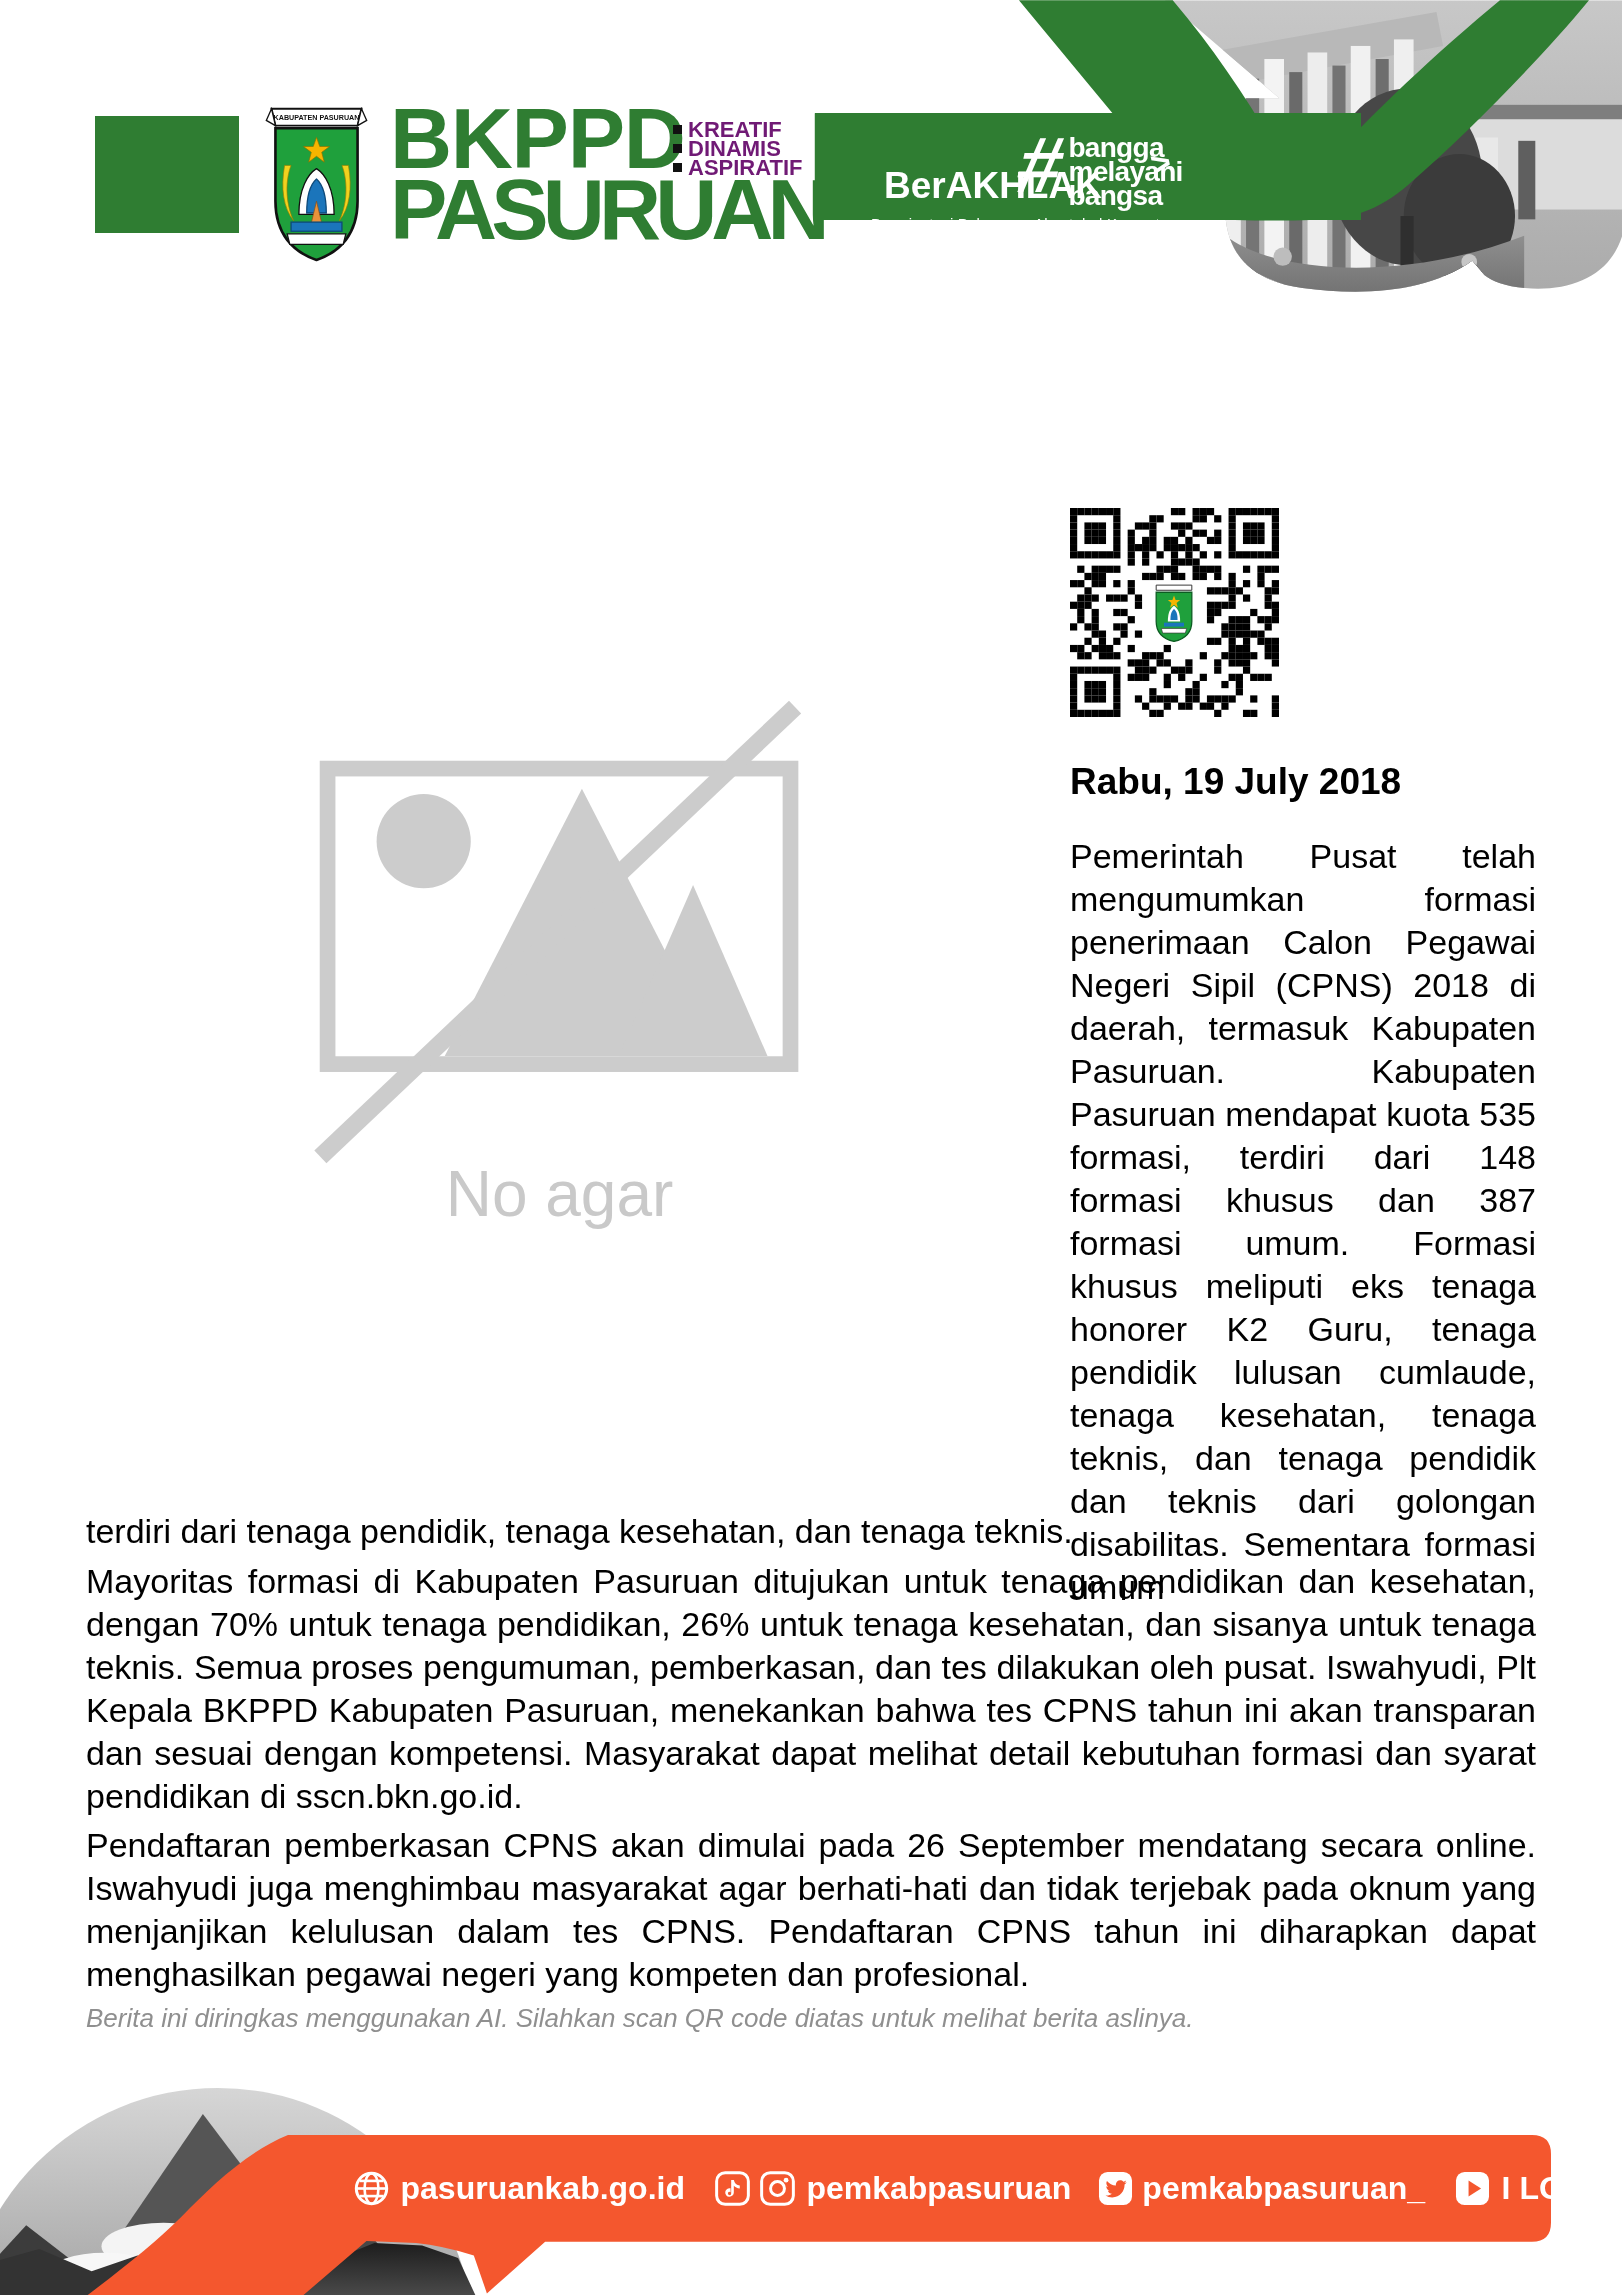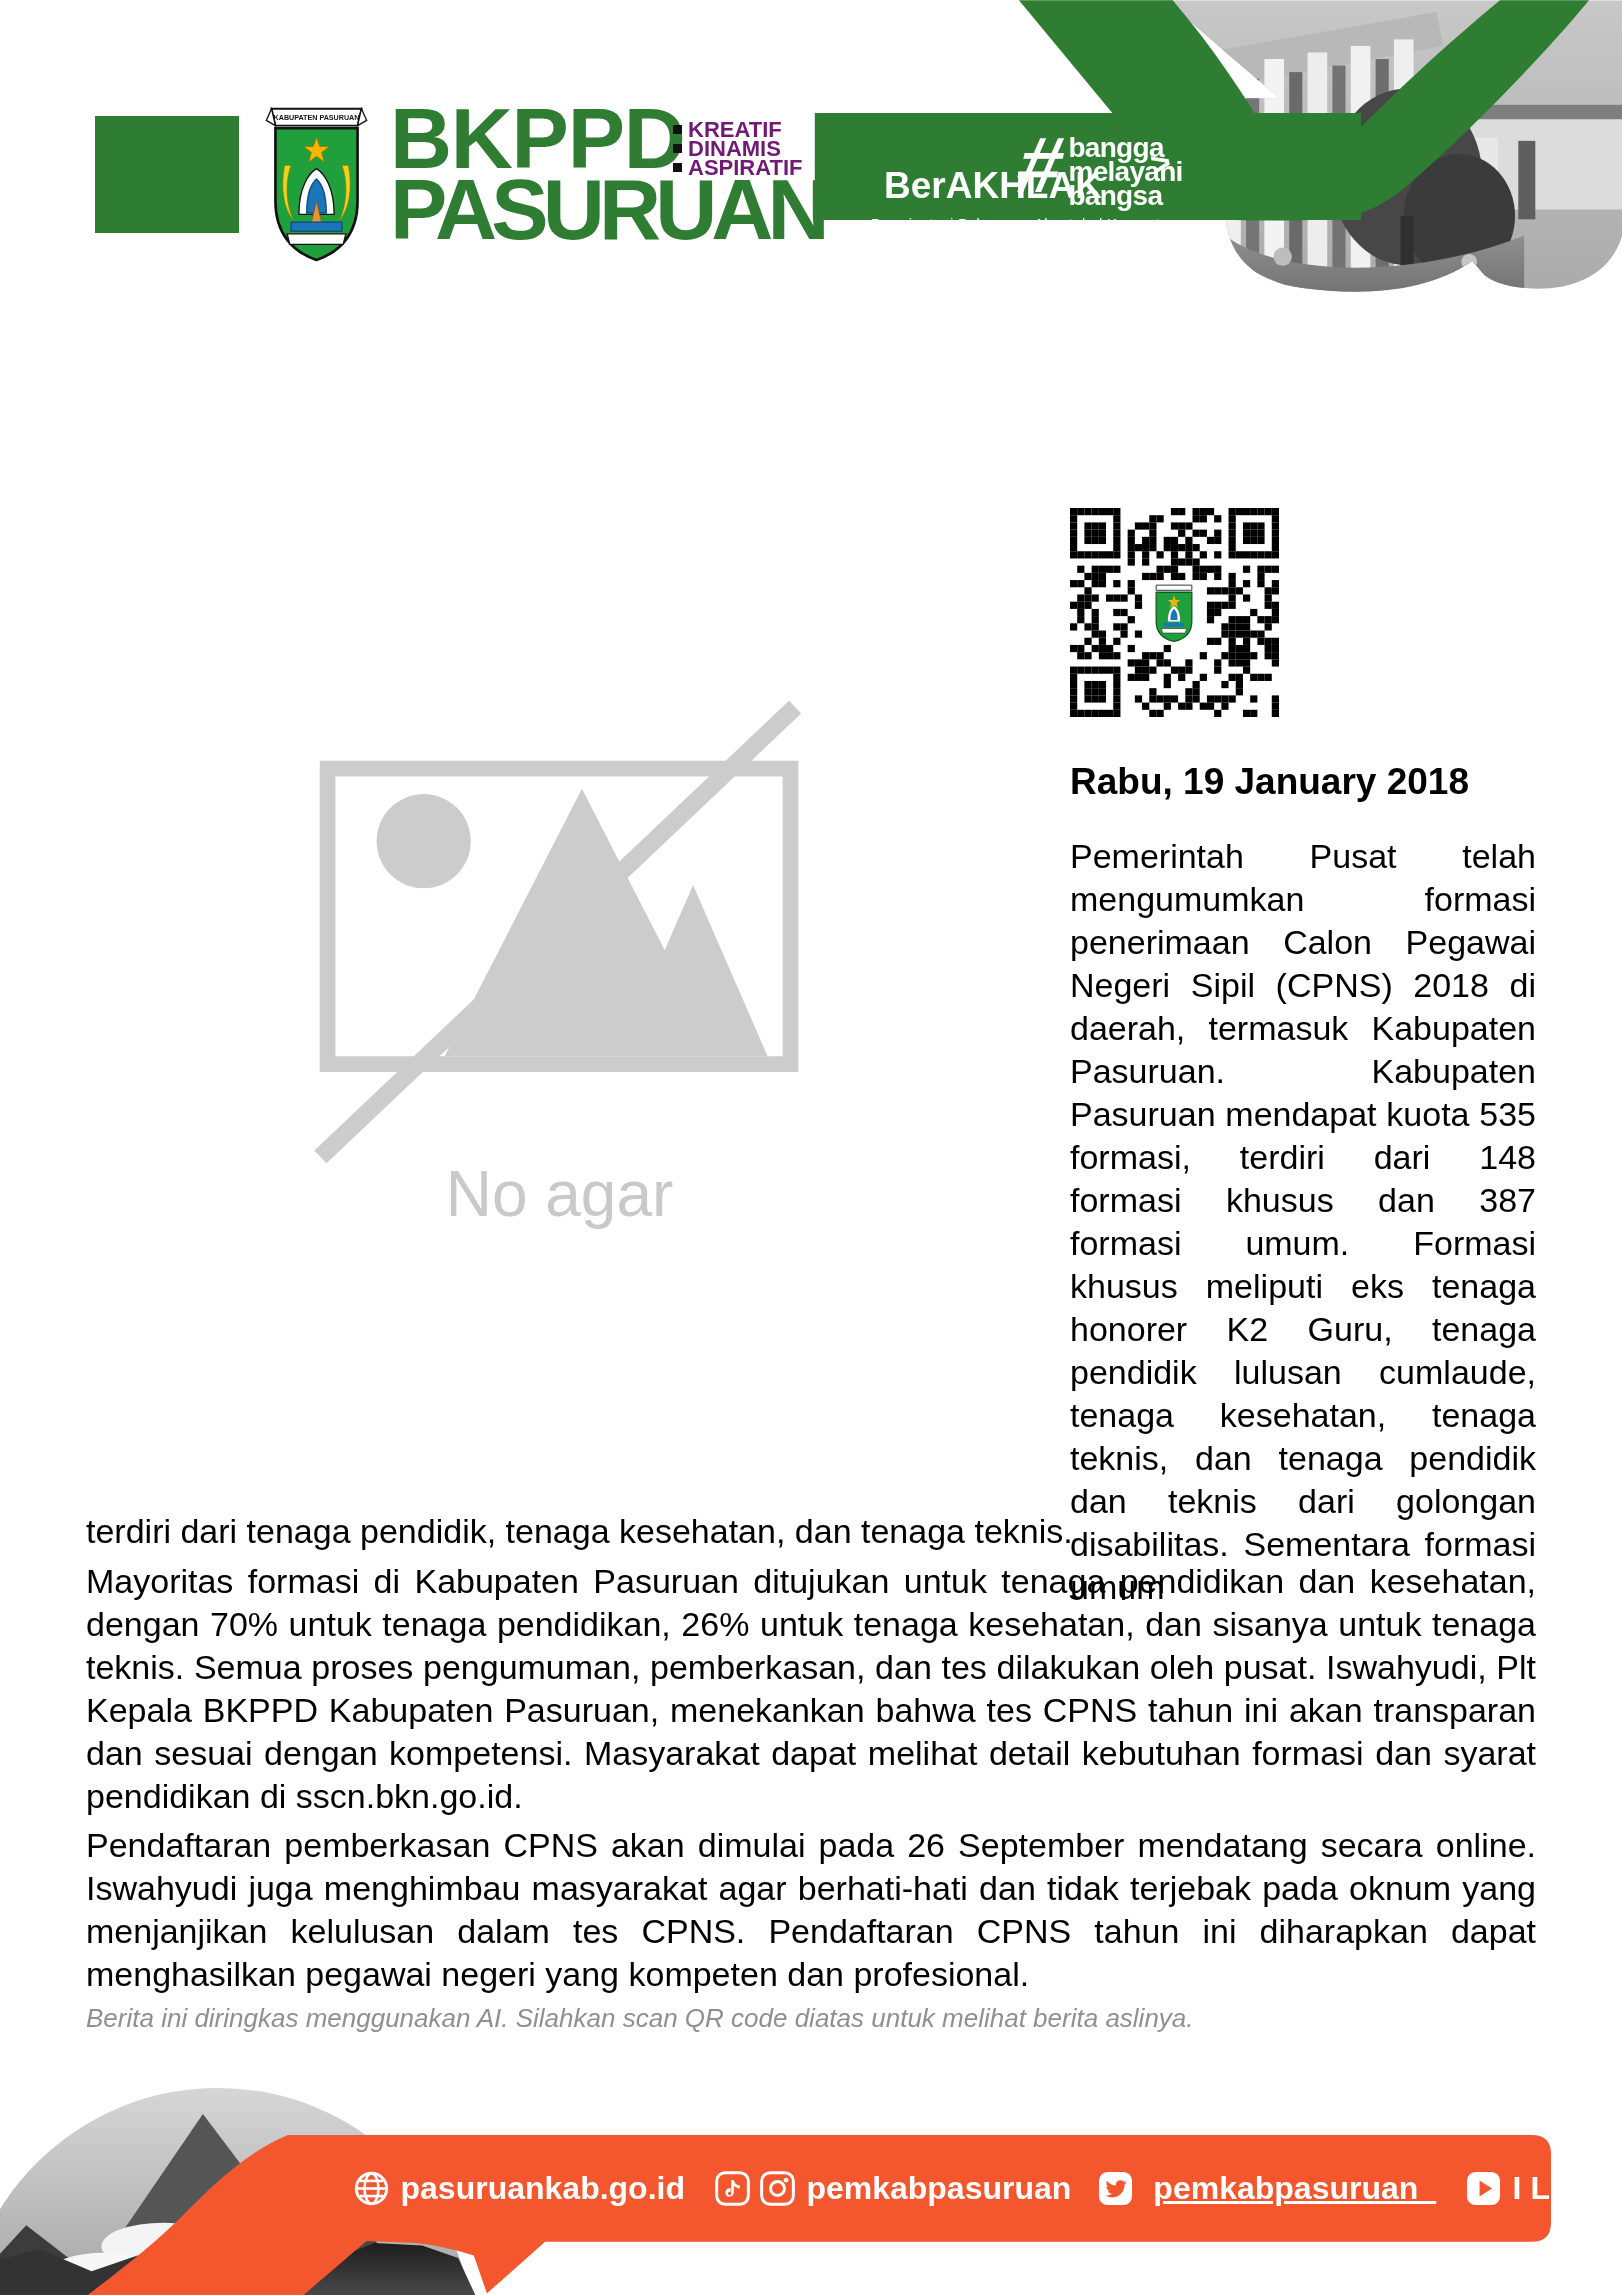--- a/index.html
+++ b/index.html
@@ -35,21 +35,21 @@
   .body-block{left:86px;top:1510px;width:1450px;font-size:34px;line-height:43px;}
   .body-block p{margin:0 0 6.5px 0;text-align:justify;}
   .body-block p.first{text-align:left;}
   .ai-note{font-size:26px;line-height:31px;font-style:italic;color:#8f8f8f;margin-top:15.7px;text-align:left;}
 
   
   .footer-row{left:353px;top:2167px;height:42px;display:flex;align-items:center;color:#fff;
               font-weight:bold;font-size:32px;white-space:nowrap;}
   .footer-row .icon{flex:0 0 auto;}
   .f-label{letter-spacing:0px;}
-  .sp16{margin-left:10.5px;} .sp40{margin-left:26px;} .sp44{margin-left:29px;} .sp12{margin-left:7.9px;} .sp14{margin-left:19px;text-decoration:underline;}
+  .sp16{margin-left:10.5px;} .sp40{margin-left:26px;} .sp44{margin-left:29px;} .sp12{margin-left:7.9px;} .sp14{margin-left:8px;}
 </style>
 </head>
 <body>
 
 <div class="page">
 
   <svg class="abs" style="left:0;top:0;" width="1623" height="406" viewBox="0 0 2480 620">
     <defs>
       <linearGradient id="skyG" x1="0" y1="0" x2="0" y2="1">
         <stop offset="0" stop-color="#c9c9c9"></stop>
@@ -534,21 +534,21 @@
       <path d="M8,6 L63,6 L63,14 L8,14 Z" fill="#fff" stroke="#333" stroke-width="1.5"></path>
       <path d="M8,17 L63,17 L63,62 C63,80 52,89 35.5,93 C19,89 8,80 8,62 Z" fill="#1FA03C" stroke="#0c5c22" stroke-width="2"></path>
       <polygon points="35.5,22 38,29 45,29 39.5,33.5 41.5,41 35.5,36.5 29.5,41 31.5,33.5 26,29 33,29" fill="#F7B500"></polygon>
       <path d="M26,62 C26,48 30,42 35.5,38 C41,42 45,48 45,62 Z" fill="#fff"></path>
       <path d="M30,60 C30,50 32,46 35.5,43 C39,46 41,50 41,60 Z" fill="#1B75BB"></path>
       <rect x="20" y="64" width="31" height="6" fill="#1B75BB"></rect>
       <path d="M16,73 L55,73 L53,80 L18,80 Z" fill="#fff" stroke="#333" stroke-width="1"></path>
     </svg>
   </div>
 
-  <div class="abs date">Rabu, 19 January 2018</div>
+  <div class="abs date">Rabu, 19 July 2018</div>
   <div class="abs col-right">Pemerintah Pusat telah mengumumkan formasi penerimaan Calon Pegawai Negeri Sipil (CPNS) 2018 di daerah, termasuk Kabupaten Pasuruan. Kabupaten Pasuruan mendapat kuota 535 formasi, terdiri dari 148 formasi khusus dan 387 formasi umum. Formasi khusus meliputi eks tenaga honorer K2 Guru, tenaga pendidik lulusan cumlaude, tenaga kesehatan, tenaga teknis, dan tenaga pendidik dan teknis dari golongan disabilitas. Sementara formasi umum</div>
 
   <svg class="abs" style="left:306px;top:695px;" width="510" height="478" viewBox="0 0 780 730">
     <defs>
         <clipPath id="frameClip">
           <rect x="45" y="124" width="684" height="428"></rect>
         </clipPath>
       </defs>
     <rect x="33" y="112" width="708" height="452" fill="#ffffff" stroke="#cccccc" stroke-width="24"></rect>
     <g clip-path="url(#frameClip)" fill="#cccccc">

